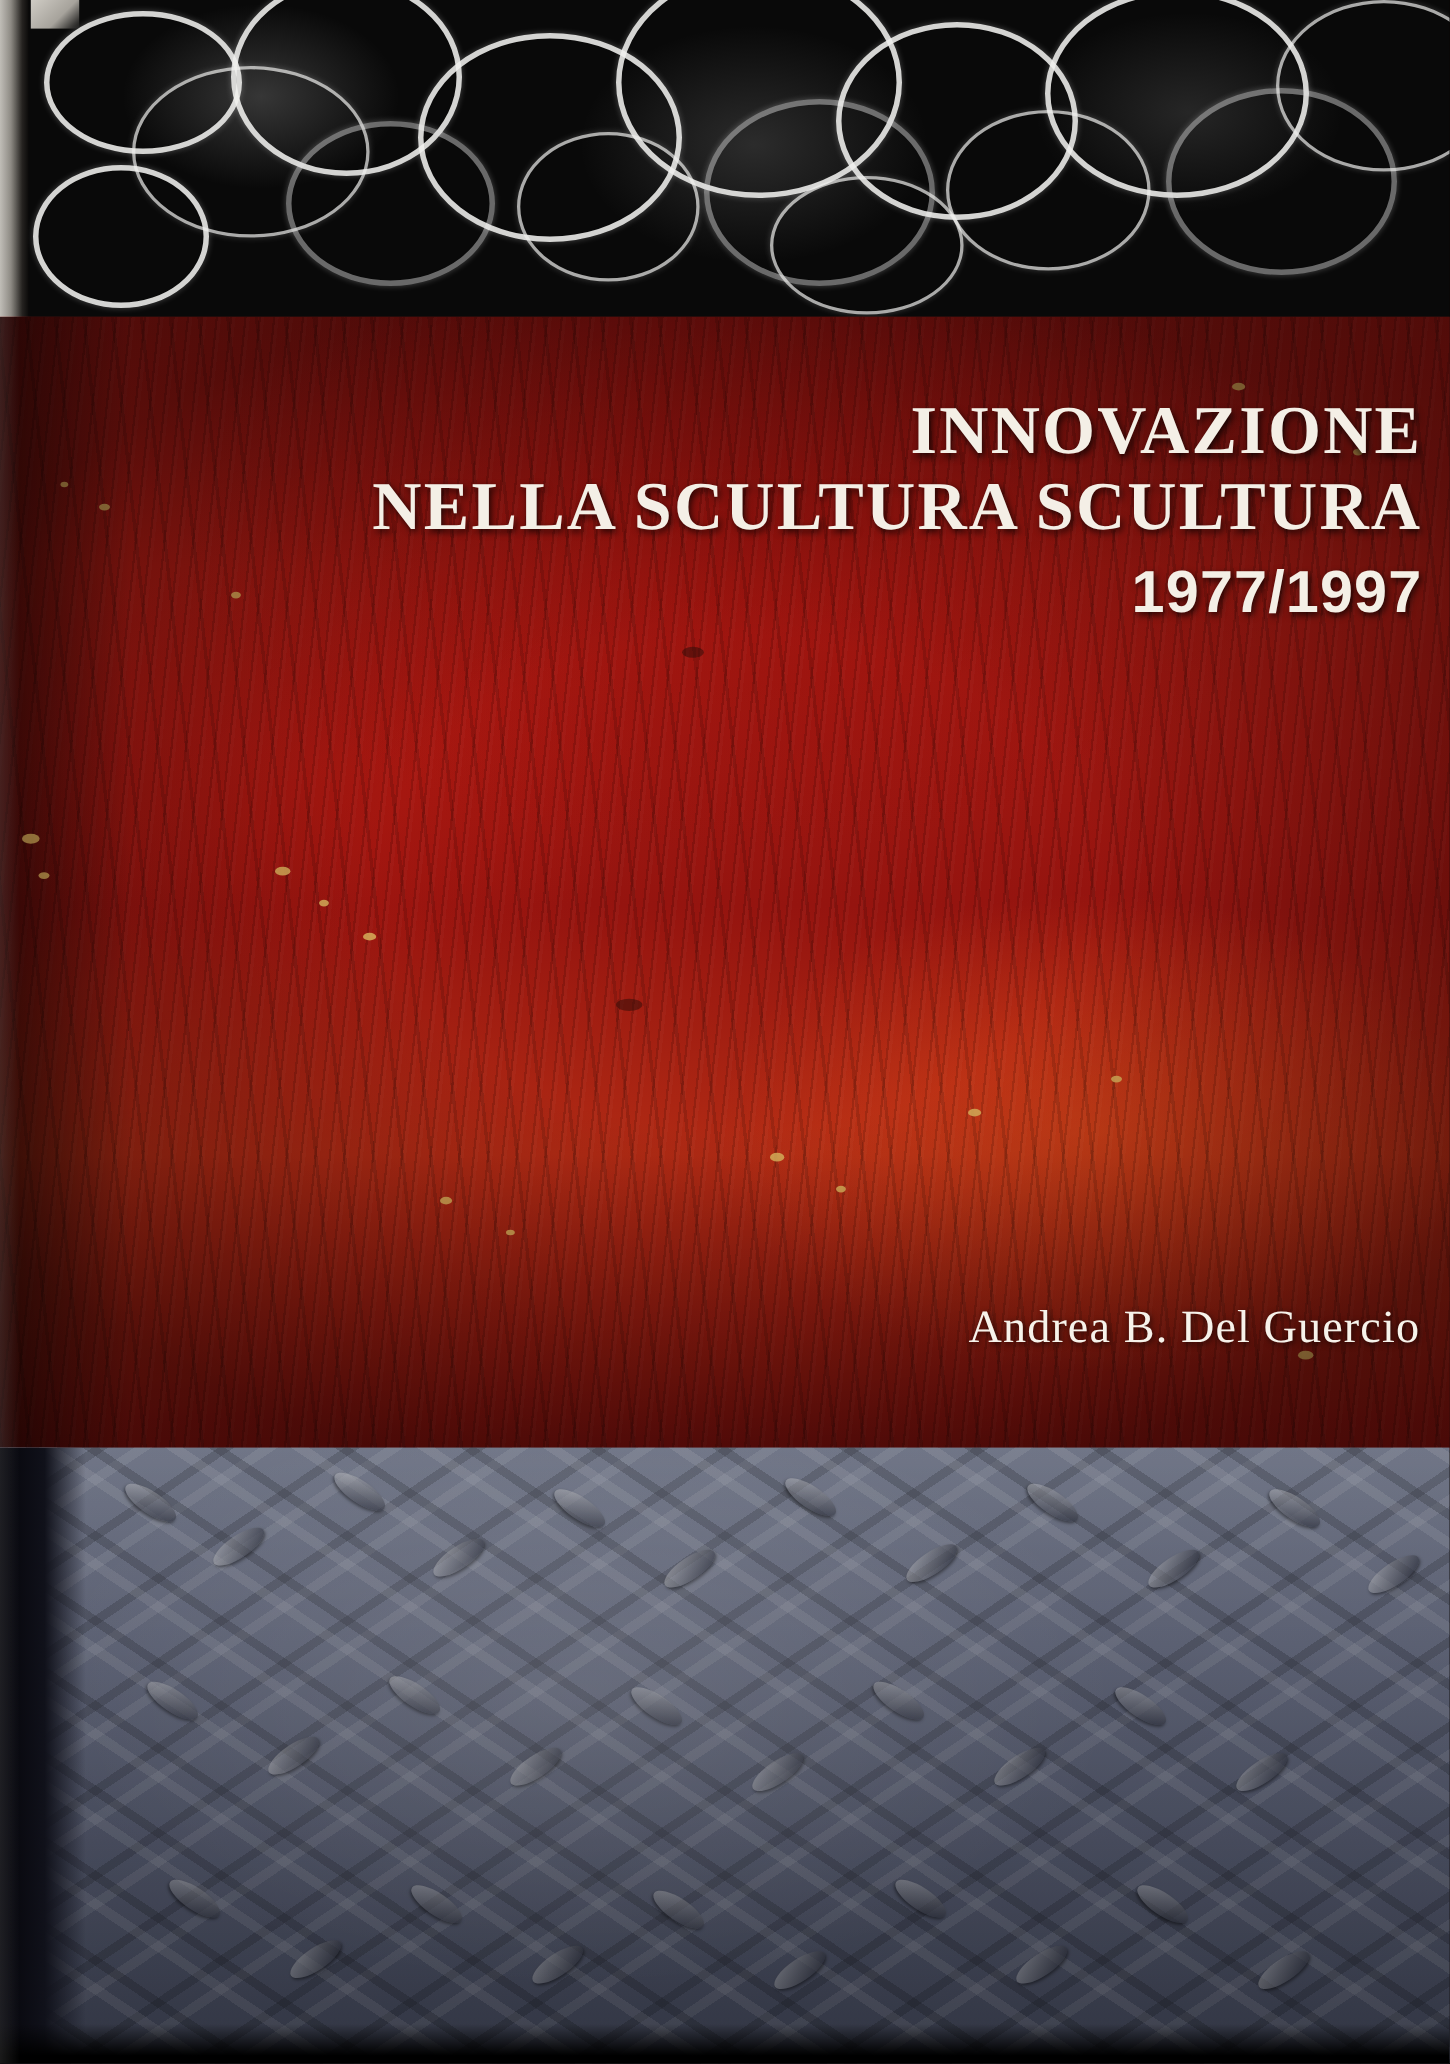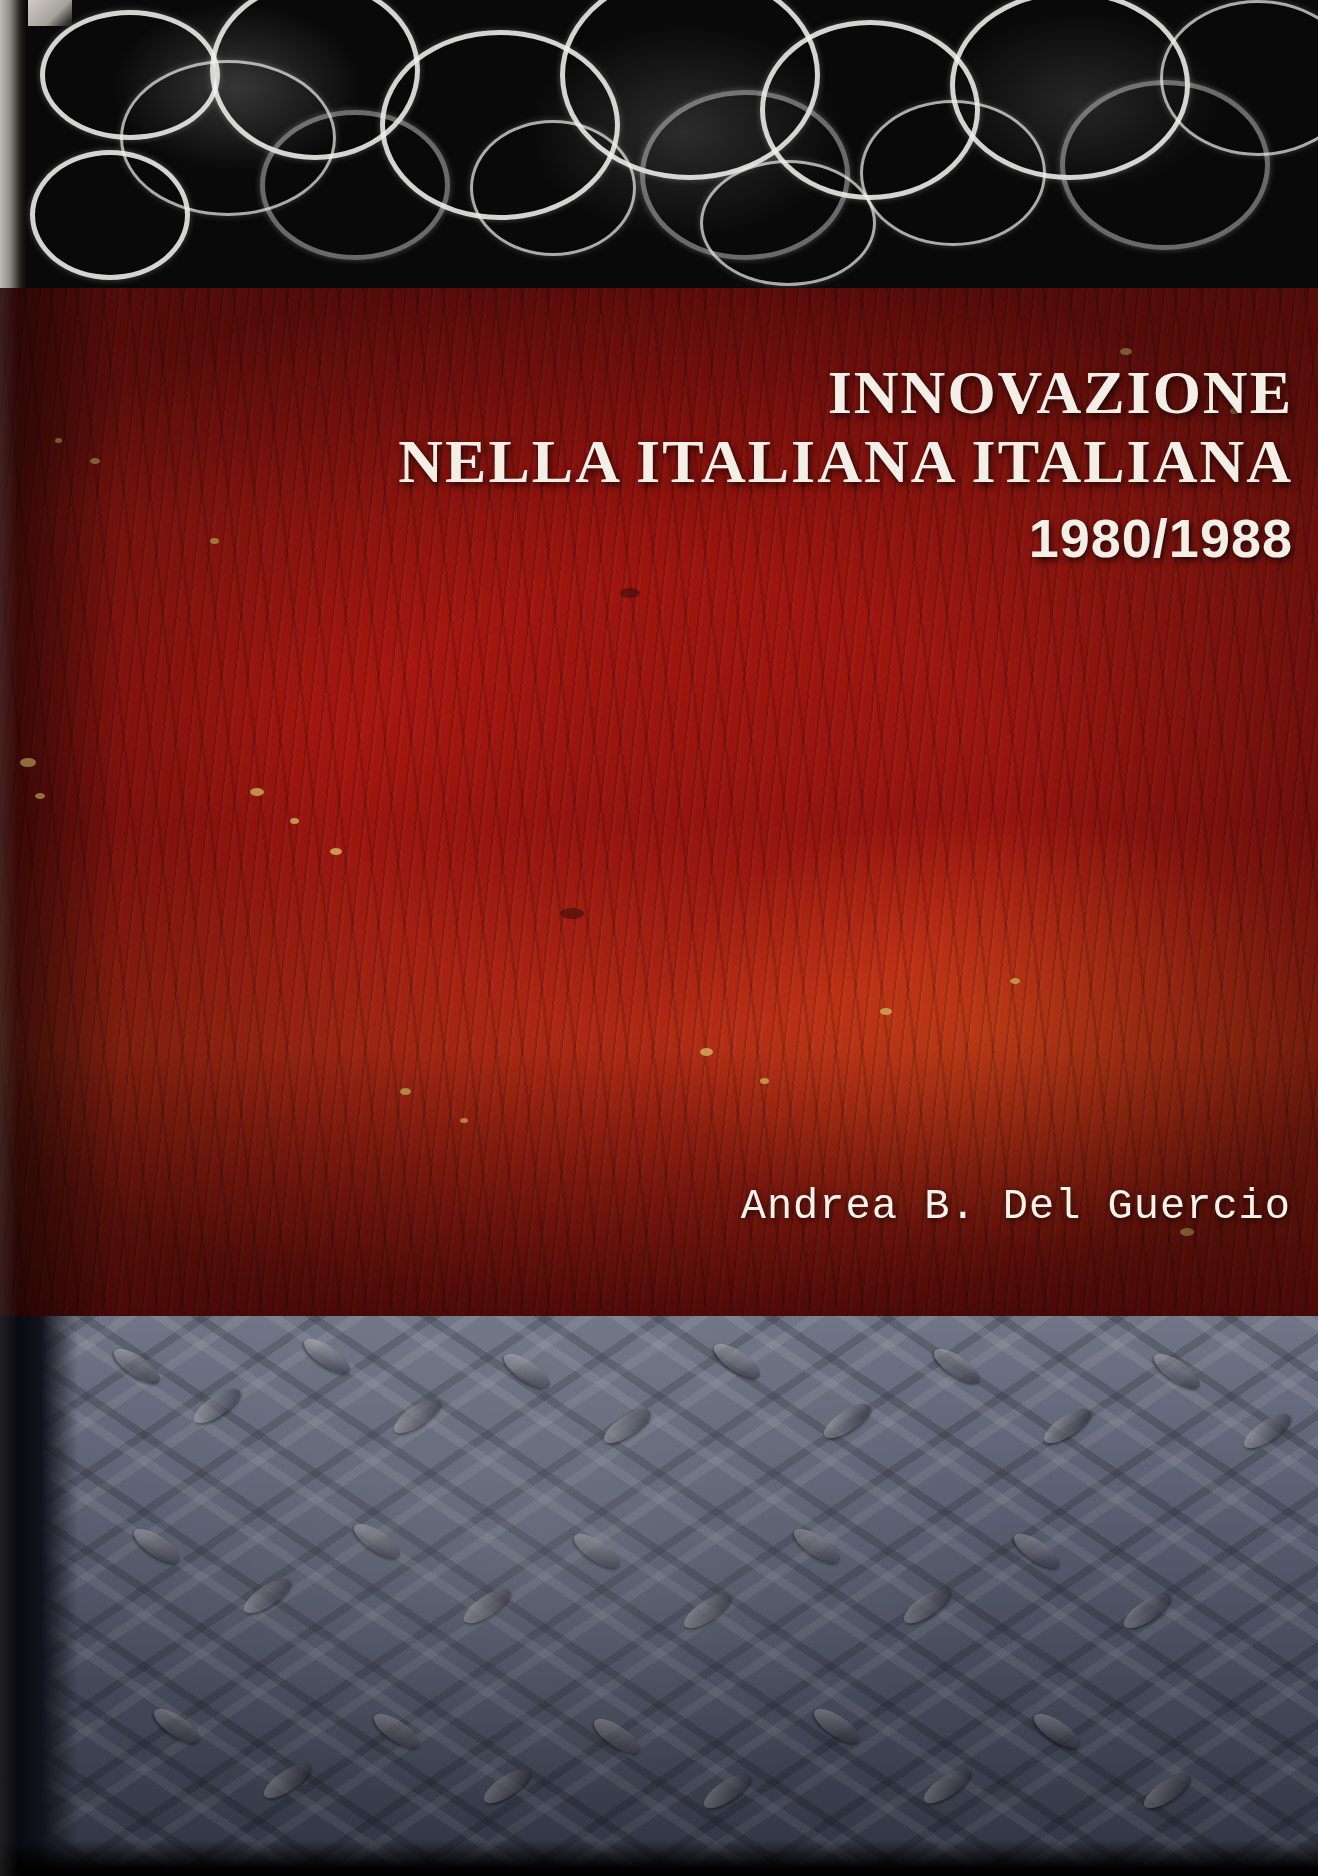--- a/index.html
+++ b/index.html
@@ -188,21 +188,21 @@
     font-size: 36px;
     line-height: 1.30;
     color: #f2ece2;
     text-shadow: 1px 2px 6px rgba(0,0,0,0.7);
   }
 
   .author {
     position: absolute;
     right: 52px;
     top: 895px;
-    font-family: Liberation Mono, monospace;
+    font-family: Liberation Serif, serif;
     font-size: 42px;
     letter-spacing: 1px;
     color: #f6f2ea;
     text-shadow: 1px 2px 6px rgba(0,0,0,0.7);
   }
 
   
   .page-edge-left {
     position: absolute;
     left: 0; top: 0;
@@ -265,22 +265,22 @@
     <div class="speck" style="left:1120px;top:60px;   width:12px; height:7px;"></div>
     <div class="speck" style="left:1230px;top:120px;  width:9px;  height:6px;"></div>
     <div class="speck" style="left:1180px;top:940px;  width:14px; height:8px;"></div>
     <div class="speck dark" style="left:620px; top:300px; width:20px; height:10px;"></div>
     <div class="speck dark" style="left:560px; top:620px; width:24px; height:11px;"></div>
 
     <div class="vignette"></div>
 
     <div class="title-block">
       <div class="title-line l1">INNOVAZIONE</div>
-      <div class="title-line l2">NELLA ITALIANA ITALIANA</div>
-      <div class="title-years">1980/1988</div>
+      <div class="title-line l2">NELLA SCULTURA SCULTURA</div>
+      <div class="title-years">1977/1997</div>
     </div>
 
     <div class="author">Andrea B. Del Guercio</div>
 
   </div>
 
   <div class="band-plate">
     <div class="plate-pattern"></div>
     <div class="plate-dia r" style="left:110px;  top:40px;"></div>
     <div class="plate-dia l" style="left:190px;  top:80px;"></div>

